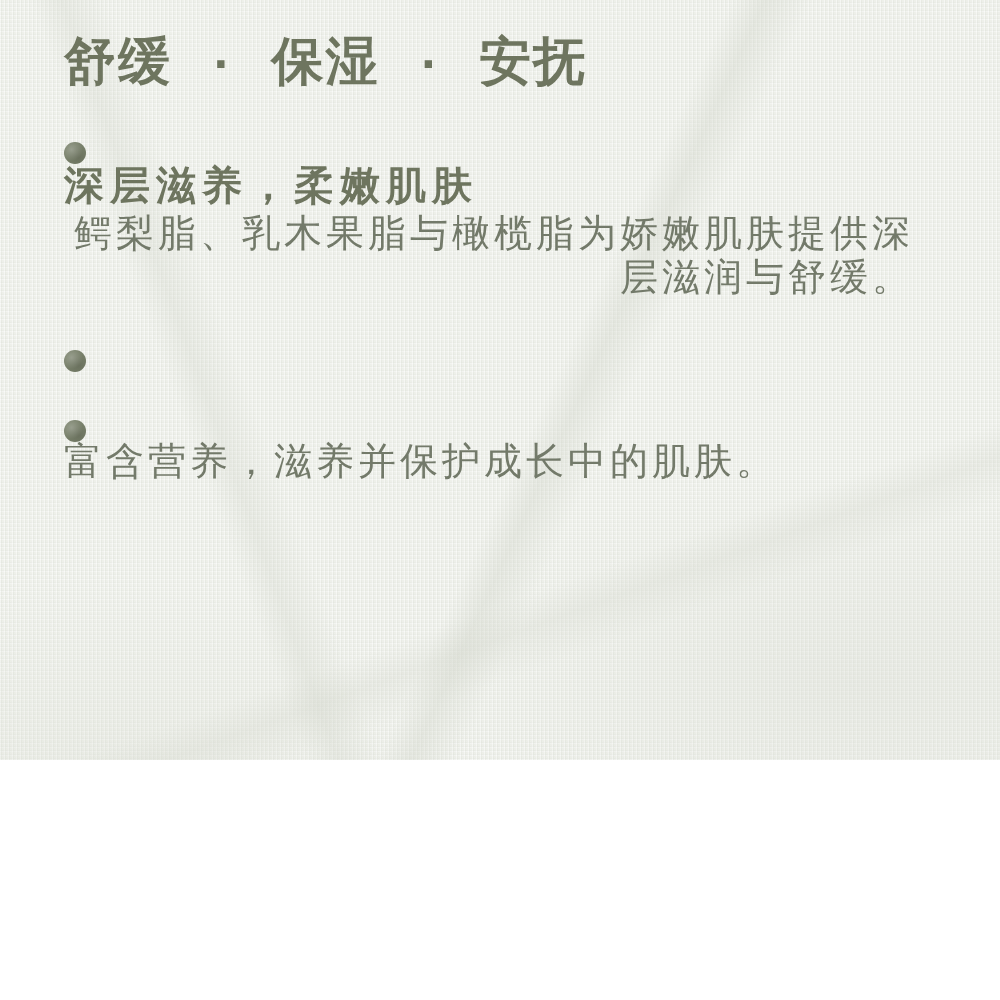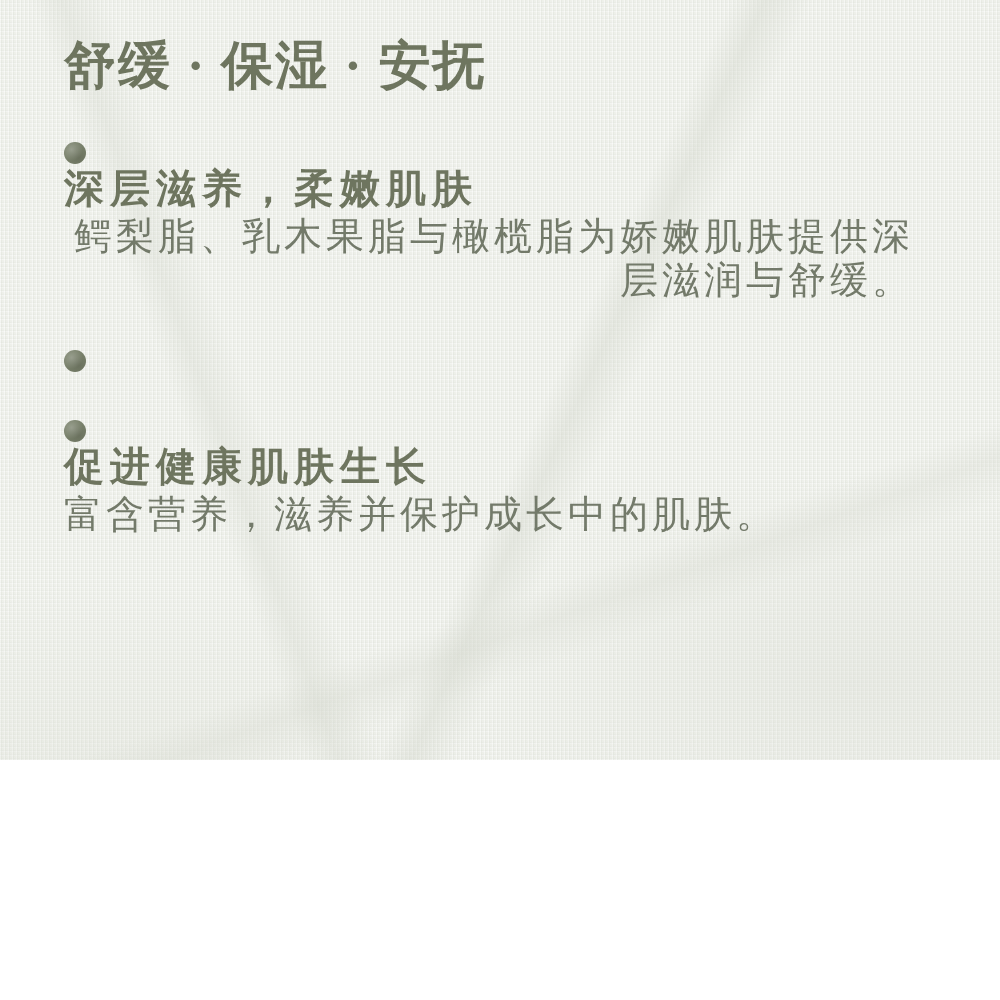--- a/index.html
+++ b/index.html
@@ -6,21 +6,21 @@
   :root{
     --bg:#edefe9;
     --heading-color:#6e755f;
     --body-color:#737a6a;
     --dot-color:#78806a;
   }
   .page{
     position:relative;
     width:1000px;height:760px;
     overflow:hidden;
-    font-family:Liberation Serif, serif;
+    font-family:Liberation Mono, monospace;
     background-color:var(--bg);
     background-image:
       
       linear-gradient(115deg, rgba(255,255,255,0) 54%, rgba(209,213,202,.38) 56.5%, rgba(255,255,255,0) 60%),
       linear-gradient(70deg, rgba(209,213,202,0) 24%, rgba(209,213,202,.30) 26.5%, rgba(255,255,255,0) 30%),
       linear-gradient(160deg, rgba(255,255,255,0) 70%, rgba(213,216,206,.30) 73%, rgba(255,255,255,0) 77%),
       radial-gradient(ellipse 600px 300px at 85% 90%, rgba(215,218,209,.35), rgba(255,255,255,0) 70%),
       radial-gradient(ellipse 500px 260px at 10% 100%, rgba(218,221,211,.30), rgba(255,255,255,0) 70%),
       
       repeating-linear-gradient(90deg, rgba(255,255,255,.45) 0 1px, rgba(220,223,214,.32) 1px 2px, rgba(240,241,237,.18) 2px 4px),
@@ -90,19 +90,18 @@
     <div class="benefit">
       <span class="dot"></span>
       <div class="texts">
       </div>
     </div>
 
 
     <div class="benefit">
       <span class="dot"></span>
       <div class="texts">
-        <div class="benefit-heading">促进健康肌肤生长</div>
         <div class="benefit-body">富含营养，滋养并保护成长中的肌肤。</div>
       </div>
     </div>
 
   </div>
 </div>
 
 </body></html>

